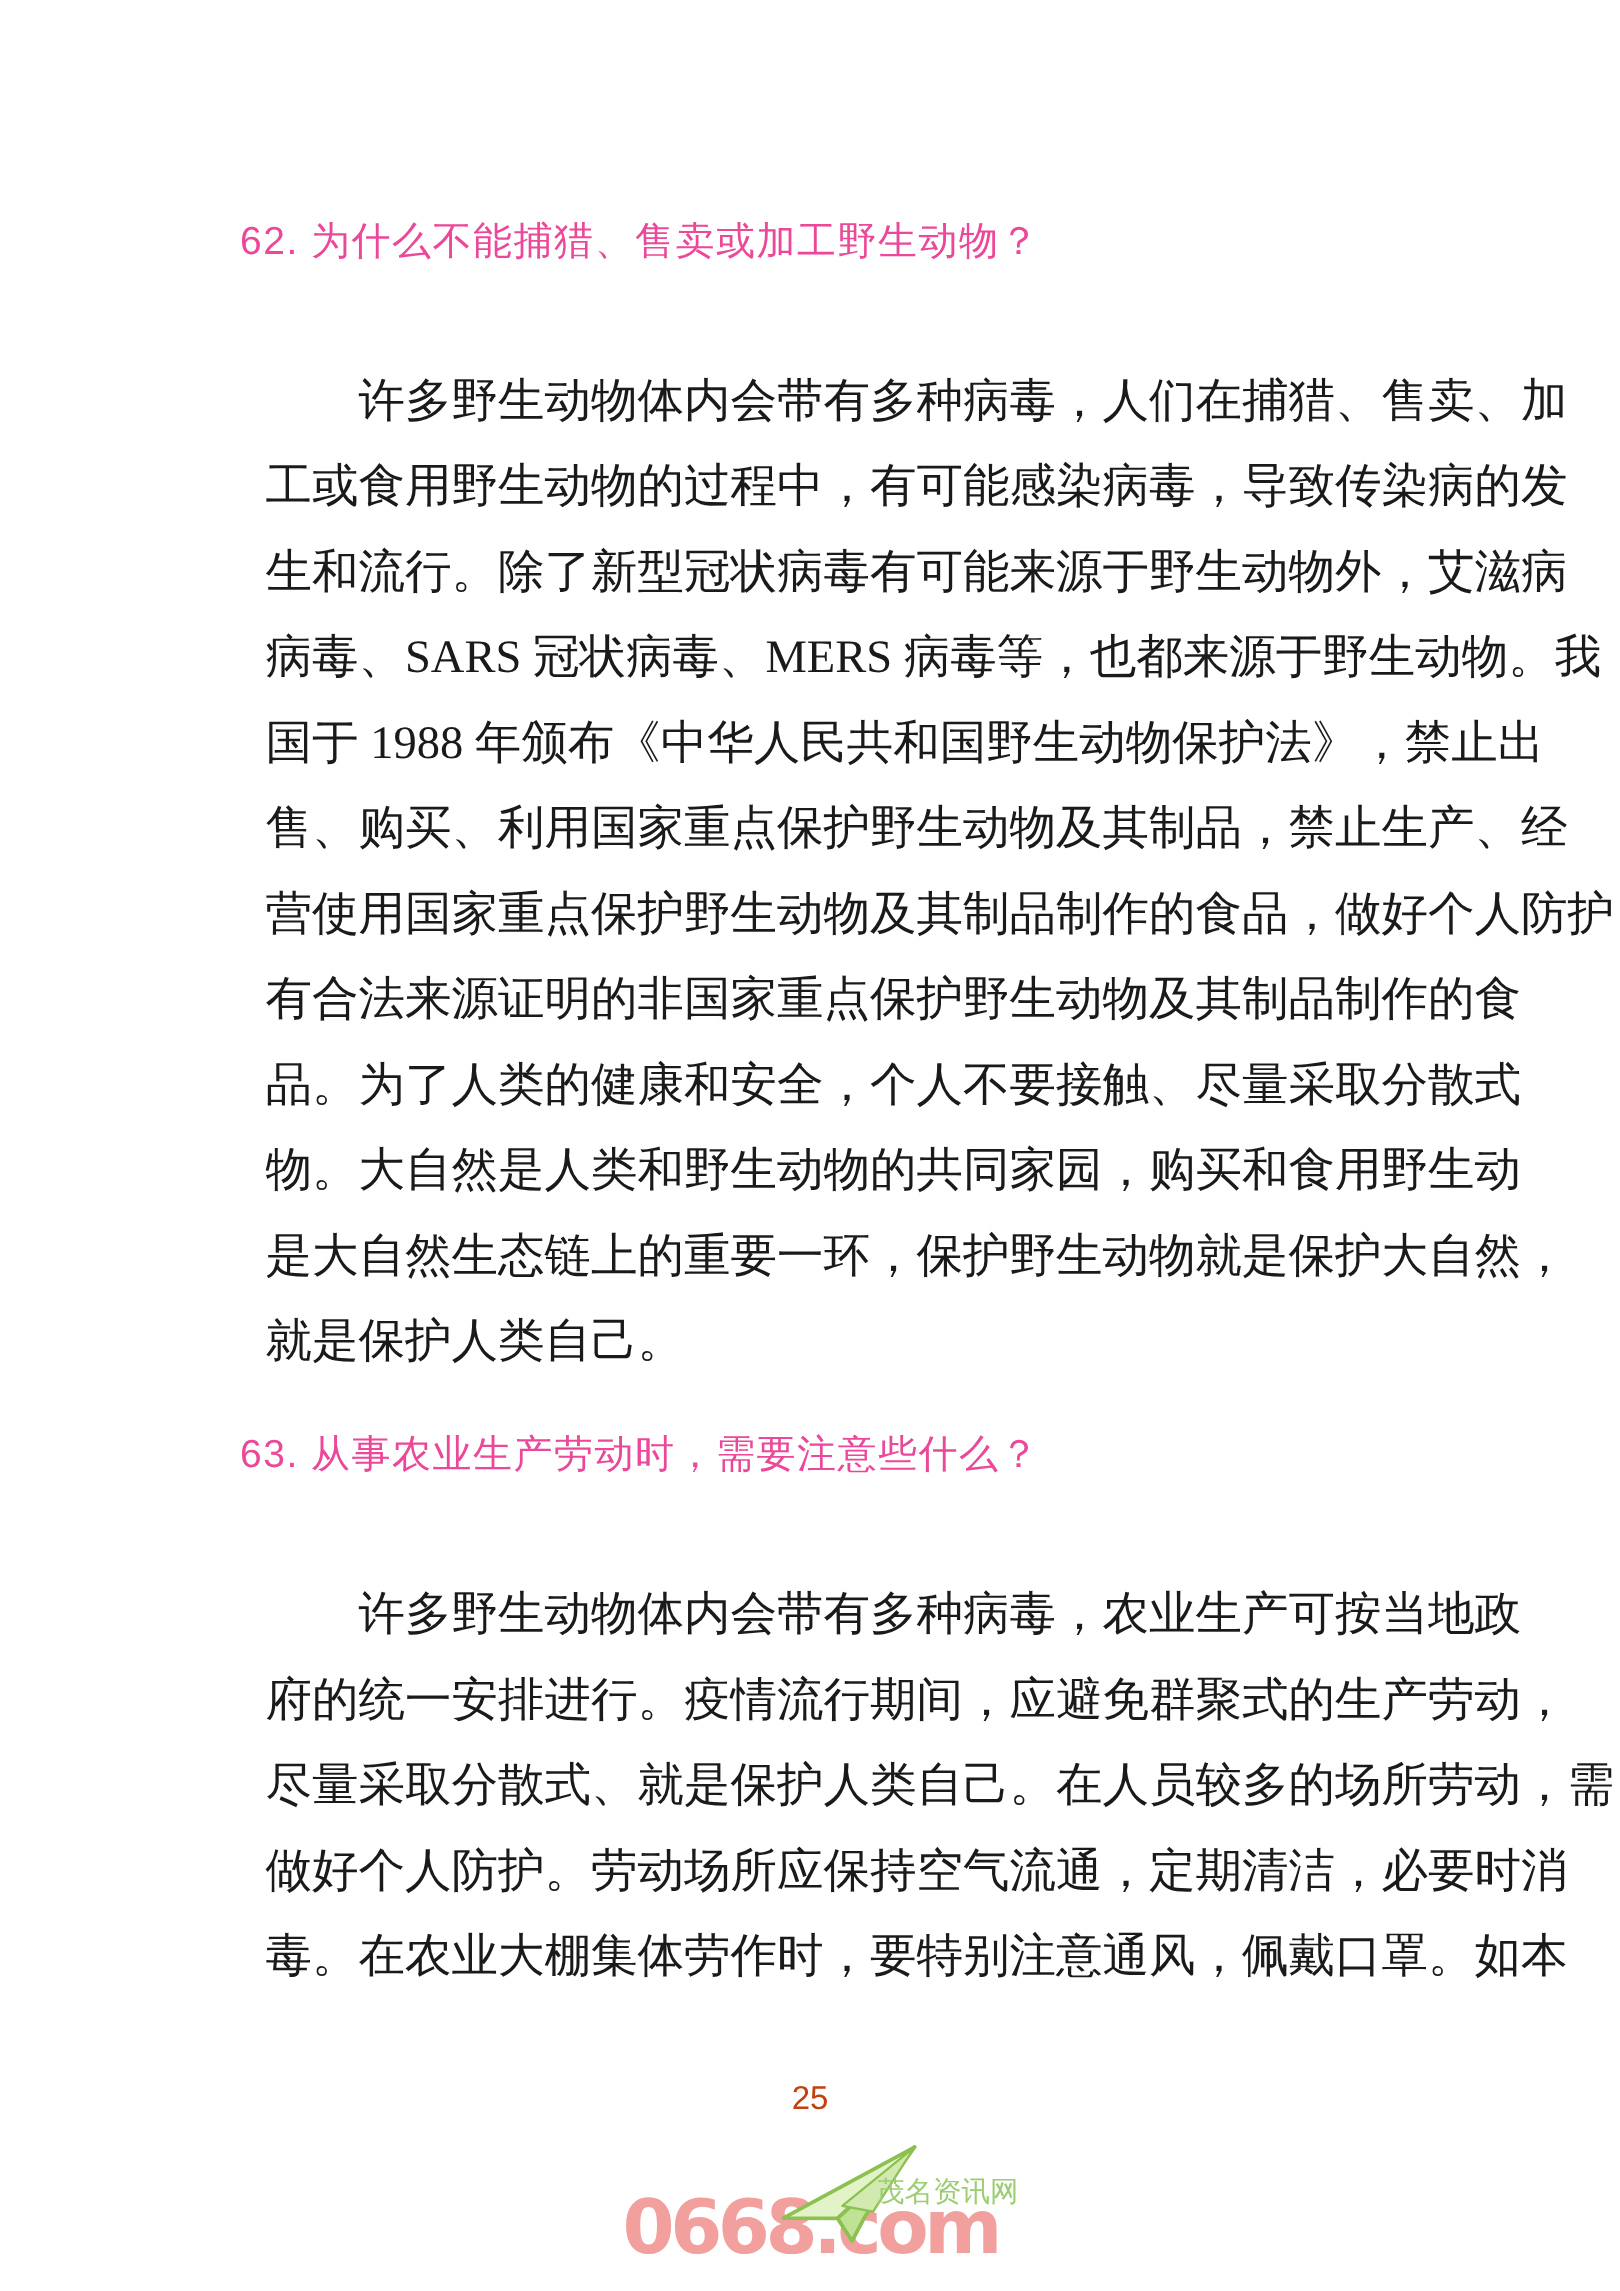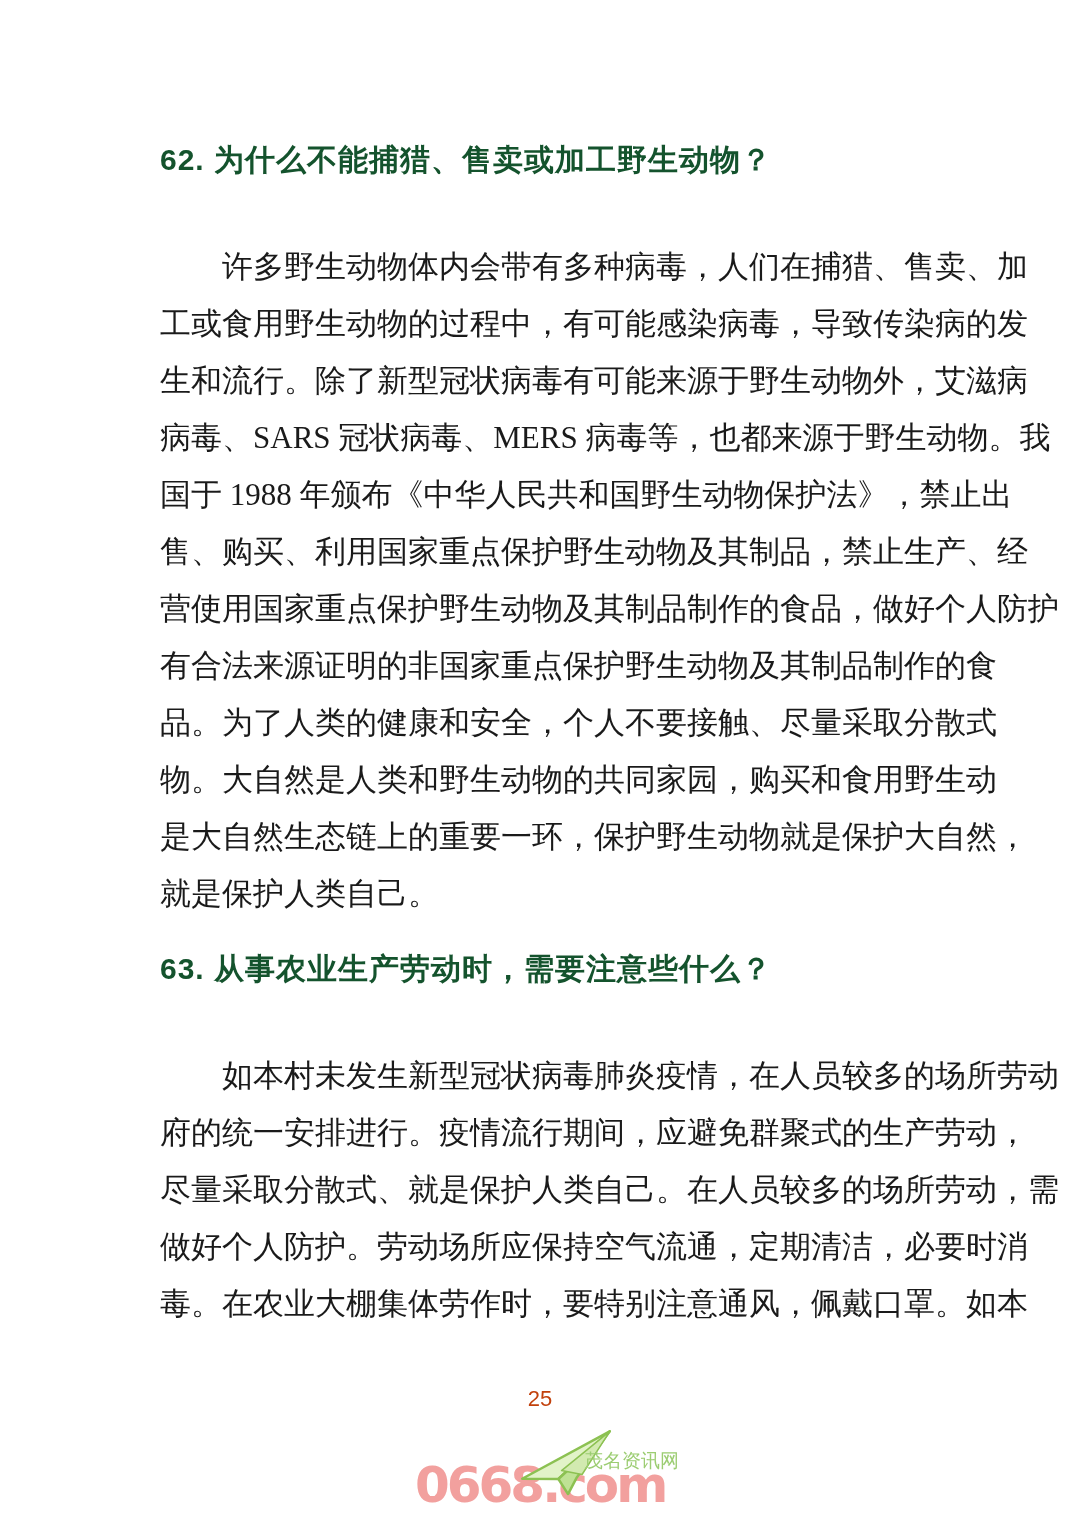--- a/index.html
+++ b/index.html
@@ -14,29 +14,29 @@
     color: #1a1a1a;
   }
   .content {
     position: absolute;
     left: 160px;
     top: 0;
     width: 766px;
   }
   .section-heading {
     font-family: "Liberation Sans", "DejaVu Sans", sans-serif;
-    font-weight: bold;
-    font-size: 30px;
+    font-weight: normal;
+    font-size: 26px;
     line-height: 40px;
-    color: #14532d;
+    color: #ec4899;
     letter-spacing: 1px;
   }
   .h62 { margin-top: 140px; }
   .h63 { margin-top: 27px; }
-  .paragraph { margin-top: 58px; }
+  .paragraph { margin-top: 58px; margin-left: 17px; }
   .line {
     font-size: 31px;
     line-height: 57px;
     height: 57px;
     white-space: nowrap;
     text-align: justify;
     text-align-last: justify;
     color: #1a1a1a;
   }
   .line.indent { text-indent: 2em; }
@@ -107,21 +107,21 @@
       <div class="line">有合法来源证明的非国家重点保护野生动物及其制品制作的食</div>
       <div class="line">品。为了人类的健康和安全，个人不要接触、尽量采取分散式</div>
       <div class="line">物。大自然是人类和野生动物的共同家园，购买和食用野生动</div>
       <div class="line">是大自然生态链上的重要一环，保护野生动物就是保护大自然，</div>
       <div class="line lastline">就是保护人类自己。</div>
     </div>
 
     <div class="section-heading h63">63. 从事农业生产劳动时，需要注意些什么？</div>
 
     <div class="paragraph">
-      <div class="line indent">如本村未发生新型冠状病毒肺炎疫情，在人员较多的场所劳动</div>
+      <div class="line indent">许多野生动物体内会带有多种病毒，农业生产可按当地政</div>
       <div class="line">府的统一安排进行。疫情流行期间，应避免群聚式的生产劳动，</div>
       <div class="line">尽量采取分散式、就是保护人类自己。在人员较多的场所劳动，需</div>
       <div class="line">做好个人防护。劳动场所应保持空气流通，定期清洁，必要时消</div>
       <div class="line">毒。在农业大棚集体劳作时，要特别注意通风，佩戴口罩。如本</div>
     </div>
 
   </div>
 
   <div class="page-number">25</div>
 

